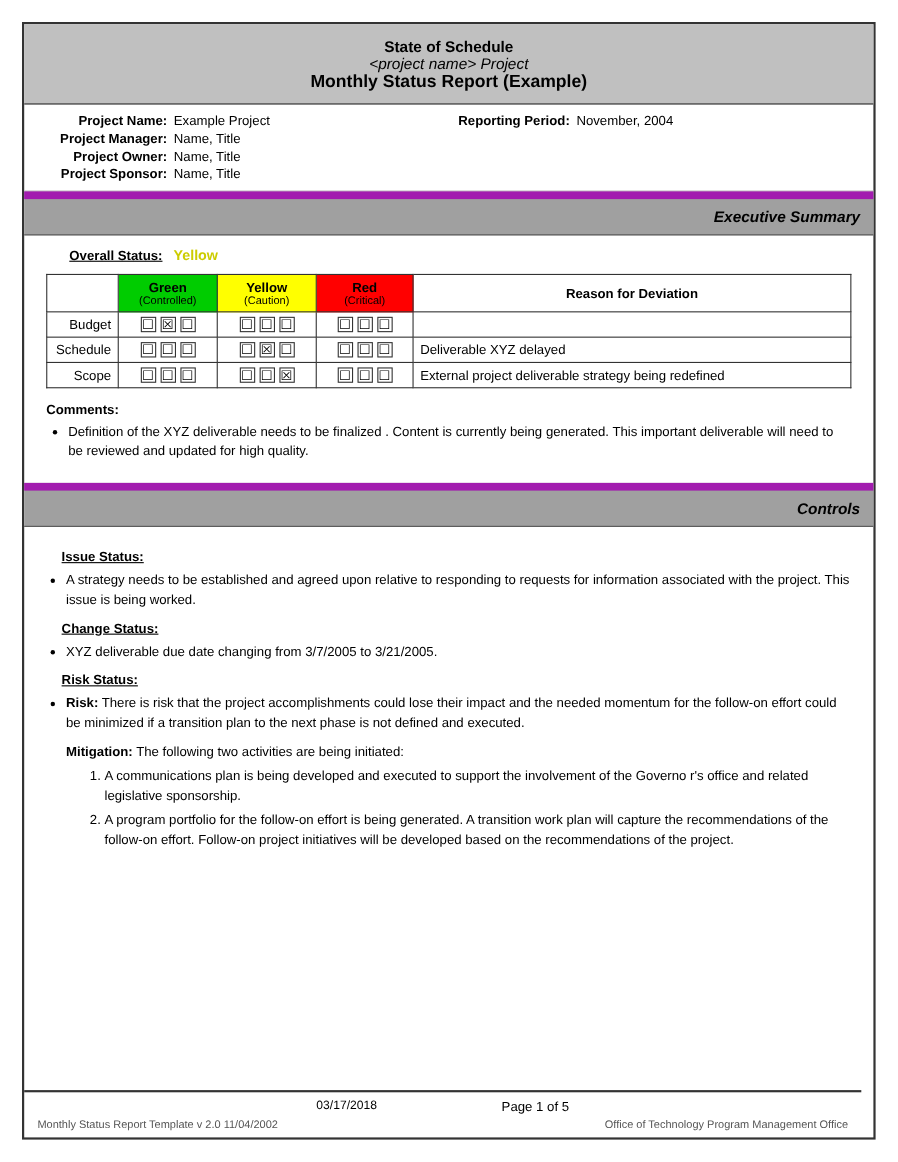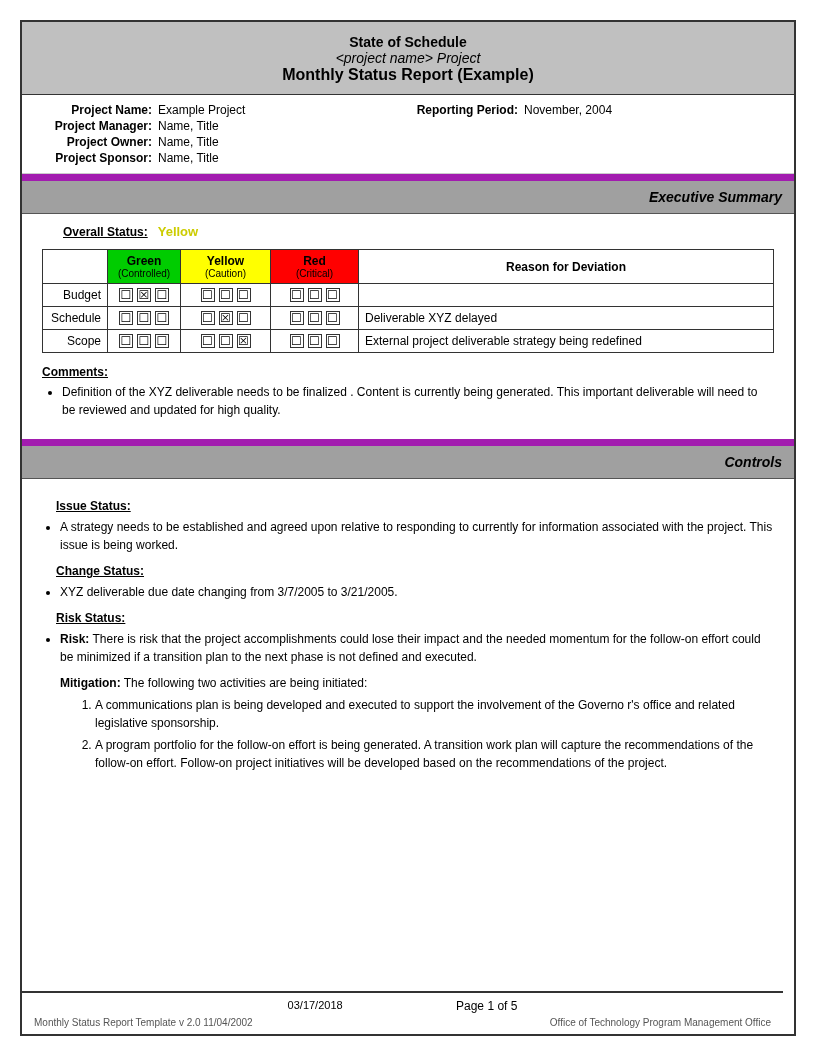--- a/index.html
+++ b/index.html
@@ -145,21 +145,20 @@
     }
     .cb.empty::after {
       content: '☐';
       font-size: 12px;
     }
     .comments-section {
       margin-bottom: 10px;
     }
     .comments-section .comments-title {
       font-weight: bold;
-      text-decoration: underline;
       margin-bottom: 4px;
     }
     .comments-section ul {
       margin-left: 20px;
     }
     .comments-section ul li {
       margin-bottom: 4px;
       line-height: 1.5;
     }
     .controls-content {
@@ -265,21 +264,21 @@
   <div class="content-area">
     <div class="overall-status">
       <span class="status-label">Overall Status:</span>
       <span class="status-yellow">Yellow</span>
     </div>
 
     <table class="status-table">
       <thead>
         <tr>
           <th style="width:65px;"></th>
-          <th class="green-header" style="width:73px;">
+          <th class="green-header" style="width:90px;">
             <div>Green</div>
             <div class="sub-label">(Controlled)</div>
           </th>
           <th class="yellow-header" style="width:90px;">
             <div>Yellow</div>
             <div class="sub-label">(Caution)</div>
           </th>
           <th class="red-header" style="width:88px;">
             <div>Red</div>
             <div class="sub-label">(Critical)</div>
@@ -376,21 +375,21 @@
     </div>
   </div>
 
   <div class="section-header">
     <span>Controls</span>
   </div>
 
   <div class="controls-content">
     <div class="subsection-title">Issue Status:</div>
     <ul class="bullet-list" id="issue-list">
-        <li>A strategy needs to be established and agreed upon relative to  responding to  currently for information associated with the project.  This issue is being worked.</li>
+        <li>A strategy needs to be established and agreed upon relative to  responding to  requests for information associated with the project.  This issue is being worked.</li>
       </ul>
 
     <div class="subsection-title">Change Status:</div>
     <ul class="bullet-list" id="change-list">
         <li>XYZ  deliverable due date changing from   3/7/2005 to 3/21/2005.</li>
       </ul>
 
     <div class="subsection-title">Risk Status:</div>
     <ul class="bullet-list">
       <li>

